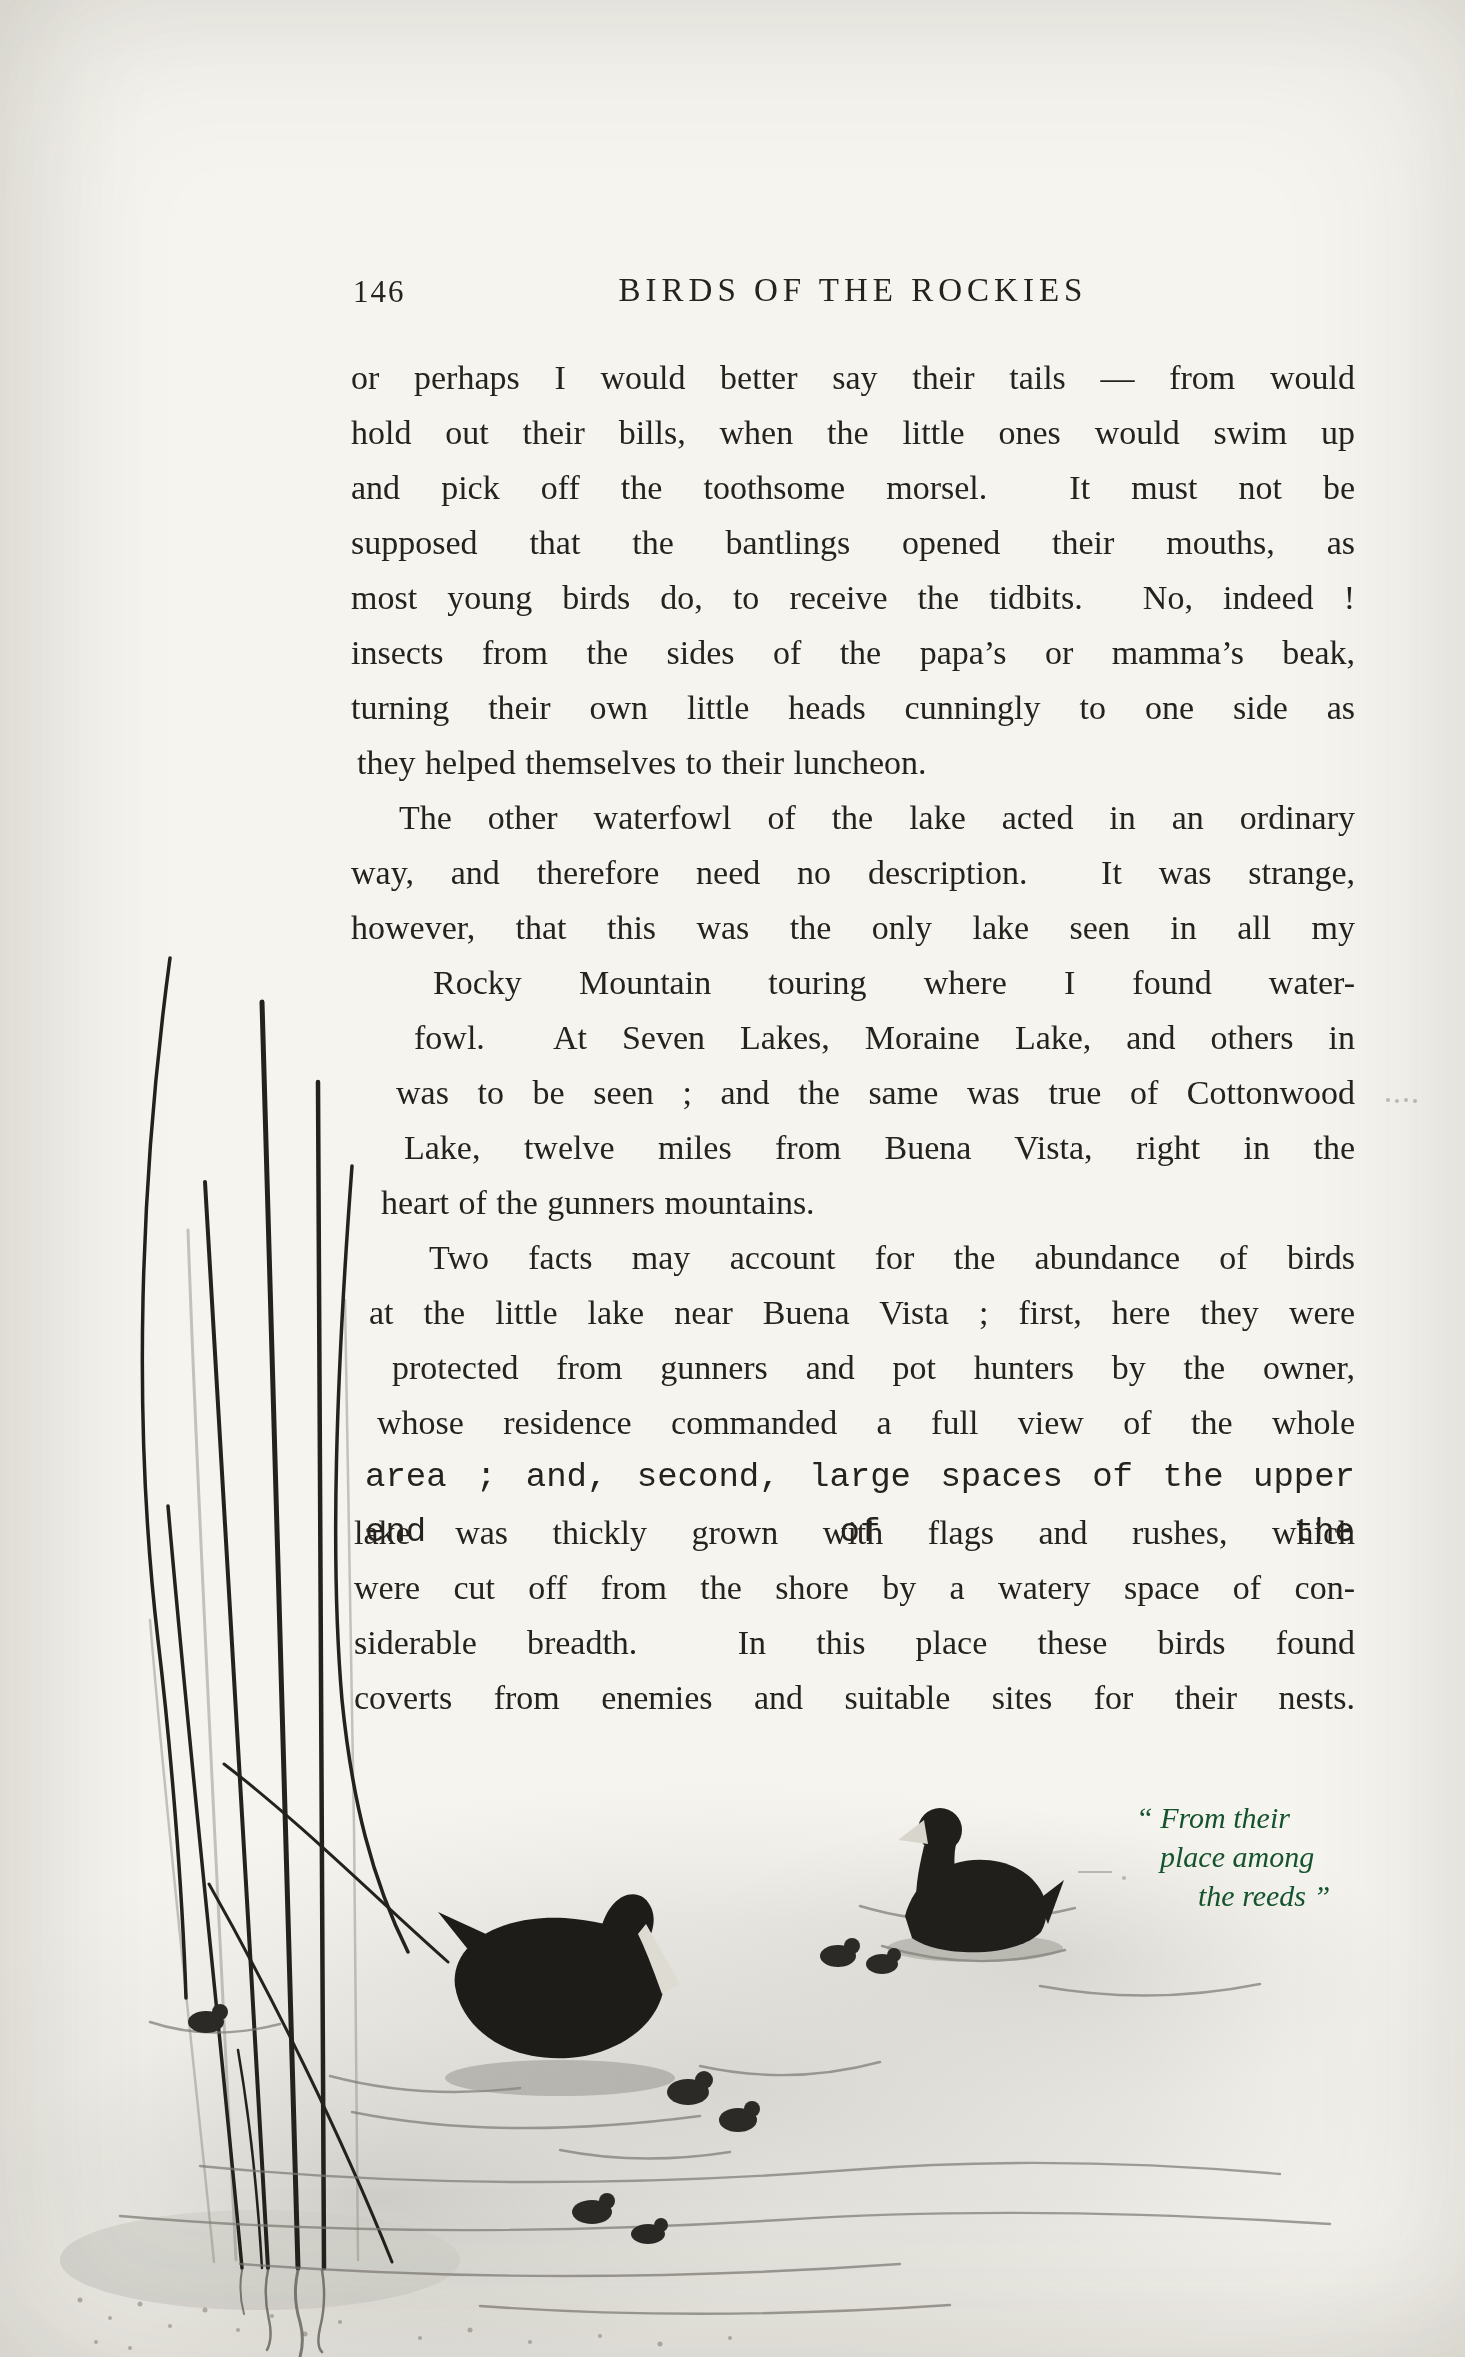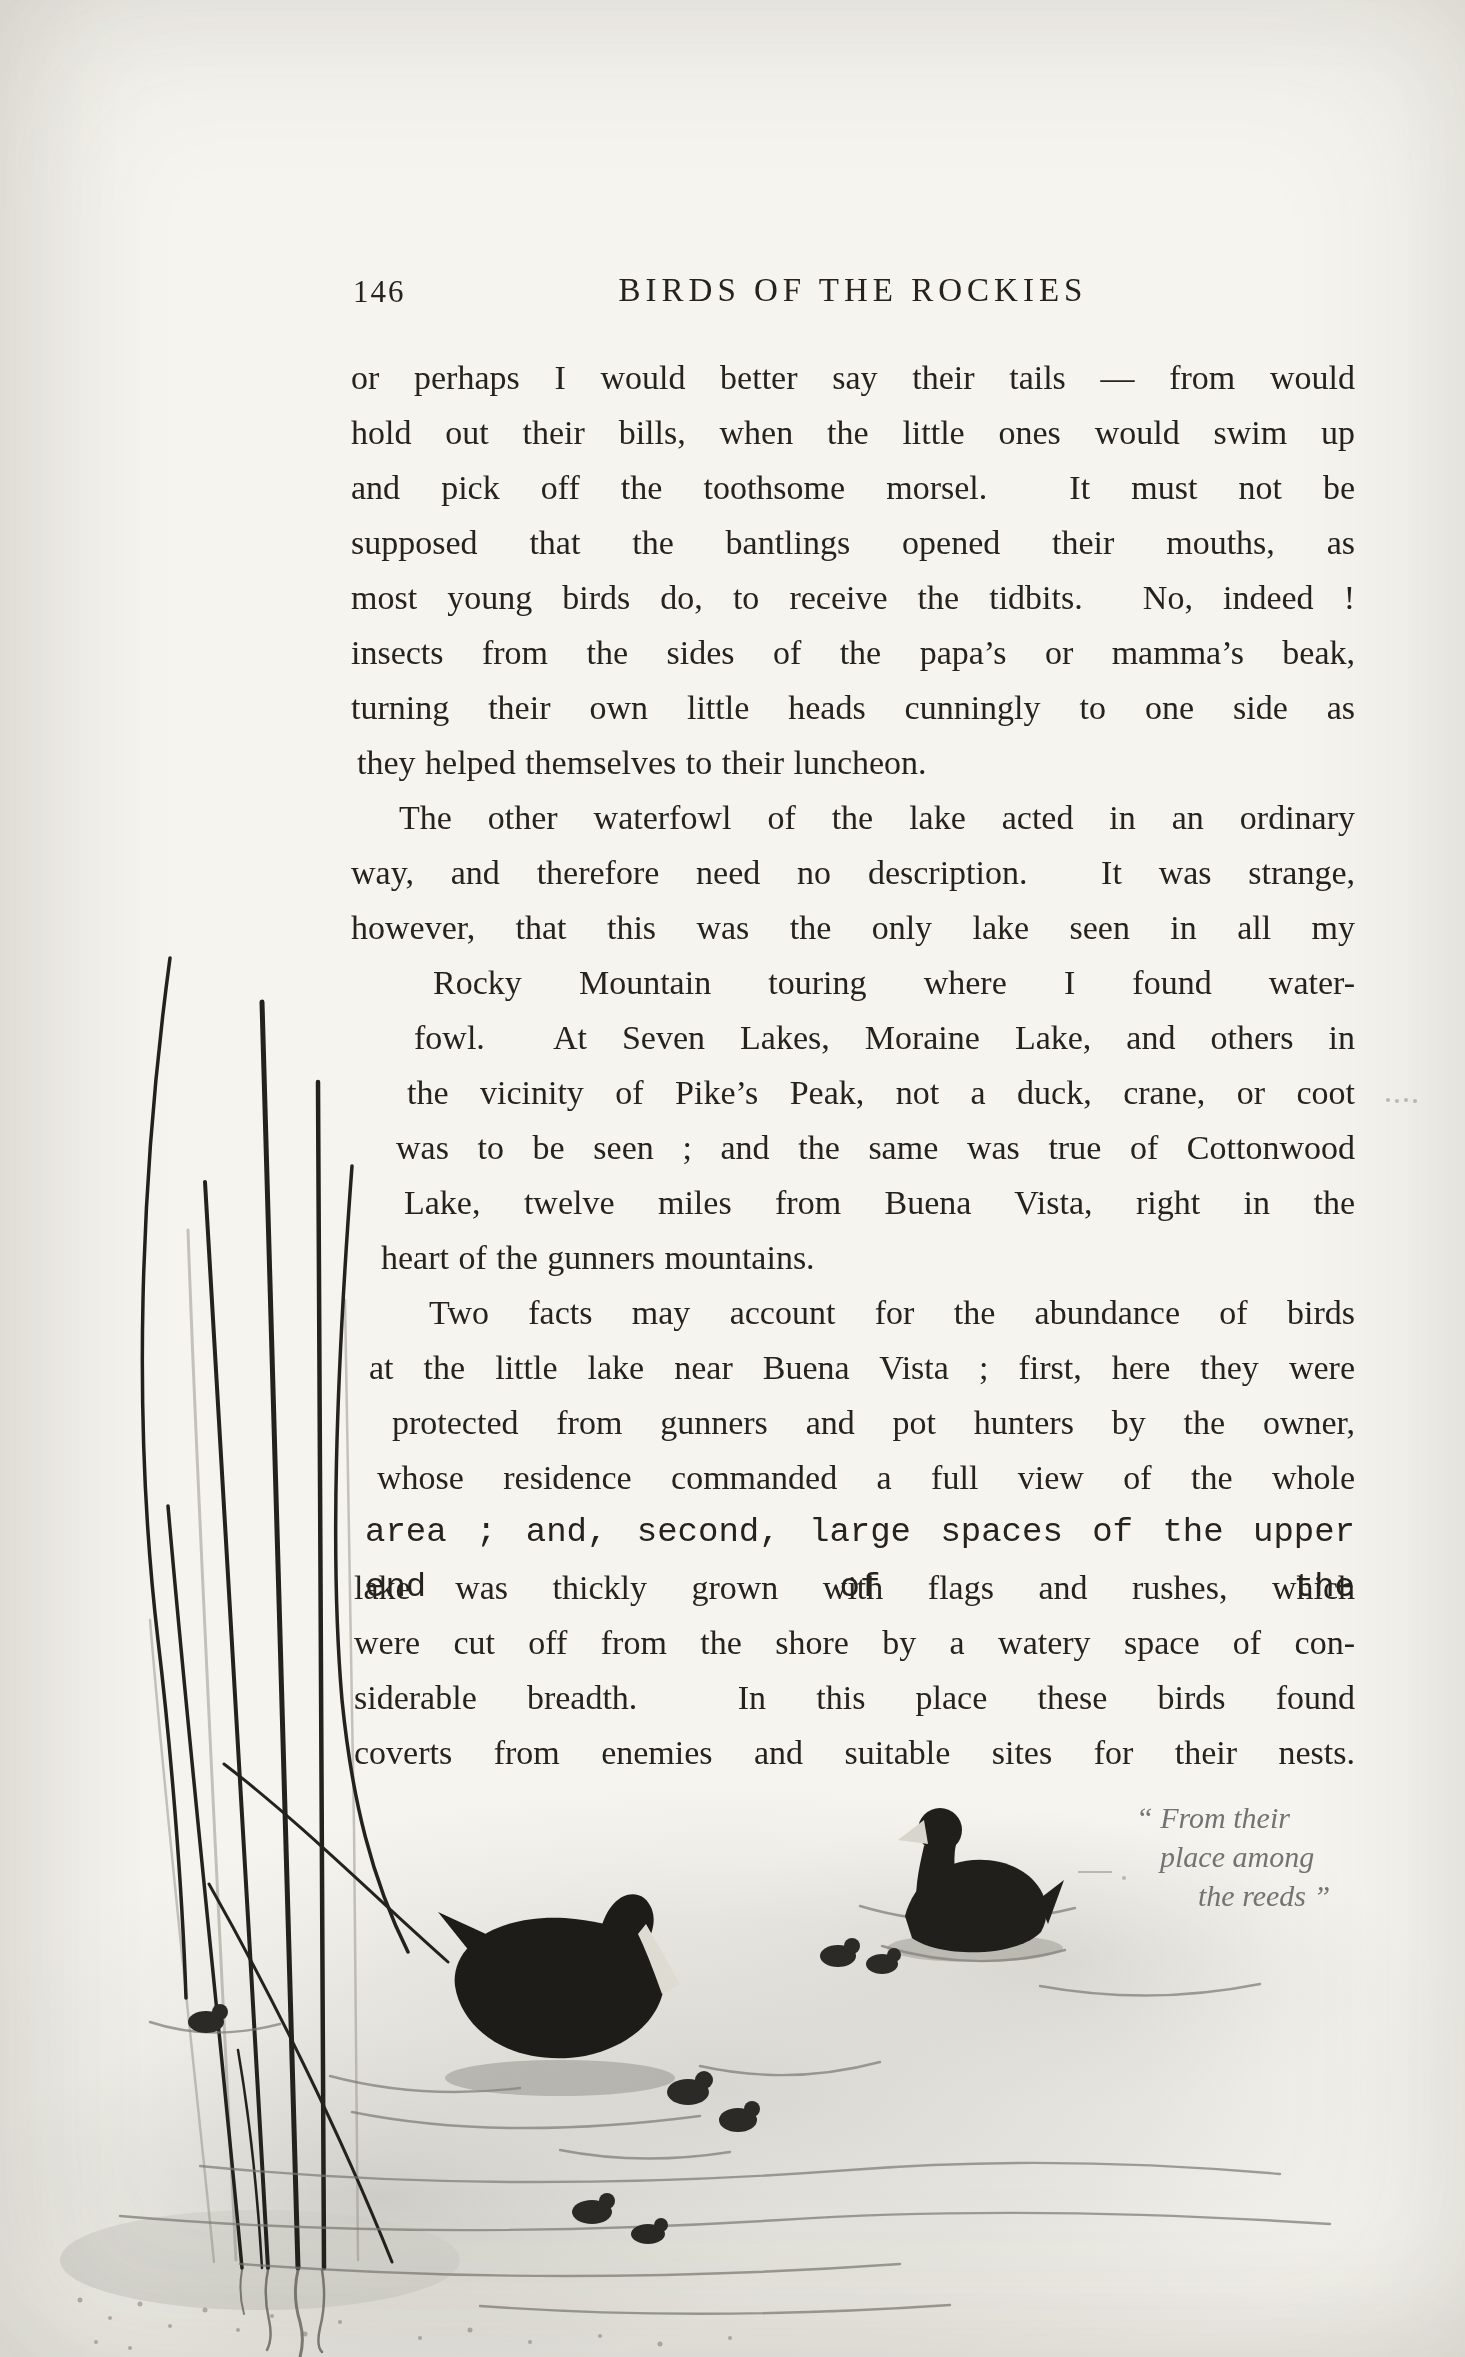--- a/index.html
+++ b/index.html
@@ -21,21 +21,21 @@
   .running-title{display:block;text-align:center;font-size:33px;letter-spacing:5px;padding-top:7px;}
   .paragraph{margin:0;}
   .line{
     font-size:34px;line-height:55px;height:55px;
     text-align:justify;text-align-last:justify;
     white-space:pre-wrap;word-spacing:1px;
   }
   .line.last{text-align:left;text-align-last:auto;}
   #caption{
     position:absolute;left:1136px;top:1798px;z-index:2;
-    font-style:italic;font-size:30px;line-height:39px;color:#737373;
+    font-style:italic;font-size:30px;line-height:39px;color:#14532d;
   }
   .caption-line{white-space:pre;}
 </style>
 </head>
 <body>
 
 <svg id="illustration" width="1465" height="2357" viewBox="0 0 1465 2357" xmlns="http://www.w3.org/2000/svg">
   <defs>
     <radialGradient id="waterGrad" cx="50%" cy="50%" r="50%">
       <stop offset="0%" stop-color="#d6d5d0" stop-opacity="0.95"></stop>
@@ -191,21 +191,20 @@
         <div class="line" style="margin-left: 0px;">insects from the sides of the papa’s or mamma’s beak,</div>
         <div class="line" style="margin-left: 0px;">turning their own little heads cunningly to one side as</div>
         <div class="line last" style="margin-left: 6px;">they helped themselves to their luncheon.</div>
       </div>
       <div class="paragraph">
         <div class="line" style="margin-left: 48px;">The other waterfowl of the lake acted in an ordinary</div>
         <div class="line" style="margin-left: 0px;">way, and therefore need no description.  It was strange,</div>
         <div class="line" style="margin-left: 0px;">however, that this was the only lake seen in all my</div>
         <div class="line" style="margin-left: 82px;">Rocky Mountain touring where I found water-</div>
         <div class="line" style="margin-left: 63px;">fowl.  At Seven Lakes, Moraine Lake, and others in</div>
-        <div class="line" style="margin-left: 56px;">the vicinity of Pike’s Peak, not a duck, crane, or coot</div>
         <div class="line" style="margin-left: 45px;">was to be seen ; and the same was true of Cottonwood</div>
         <div class="line" style="margin-left: 53px;">Lake, twelve miles from Buena Vista, right in the</div>
         <div class="line last" style="margin-left: 30px;">heart of the gunners mountains.</div>
       </div>
       <div class="paragraph">
         <div class="line" style="margin-left: 78px;">Two facts may account for the abundance of birds</div>
         <div class="line" style="margin-left: 18px;">at the little lake near Buena Vista ; first, here they were</div>
         <div class="line" style="margin-left: 41px;">protected from gunners and pot hunters by the owner,</div>
         <div class="line" style="margin-left: 26px;">whose residence commanded a full view of the whole</div>
         <div class="line" style="margin-left: 14px; font-family: Liberation Mono, monospace;">area ; and, second, large spaces of the upper end of the</div>

